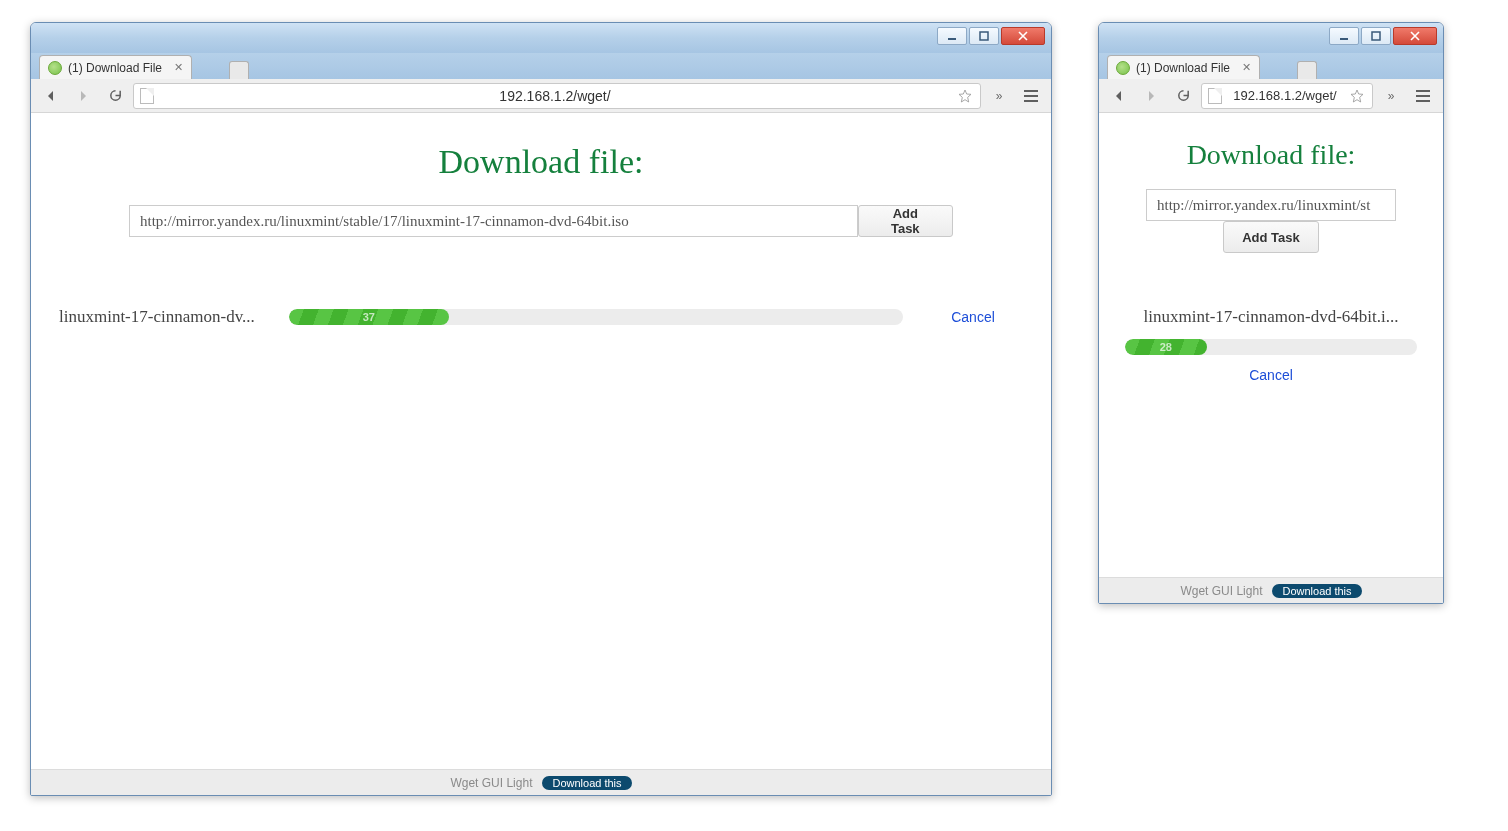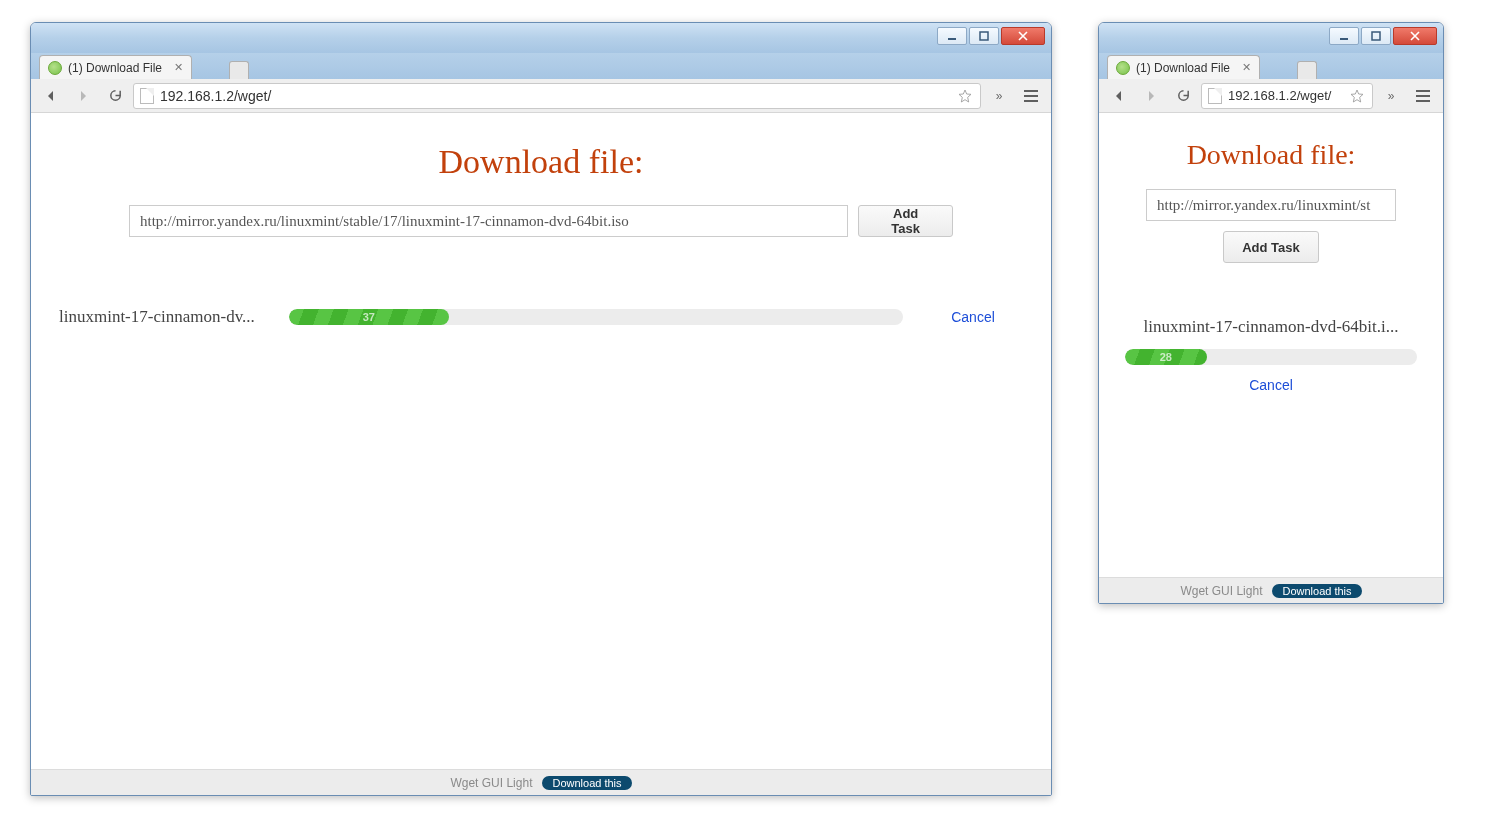--- a/index.html
+++ b/index.html
@@ -100,40 +100,40 @@
   border-radius:3px;
   display:flex; align-items:center;
   padding: 0 6px;
   gap: 6px;
   min-width: 0;
 }
 .addr-wrap .page-icon { width:14px;height:16px;border:1px solid #bbb;background:#fff;position:relative;}
 .addr-wrap .page-icon:before{content:"";position:absolute;right:-1px;top:-1px;border:4px solid transparent;border-top-color:#efefef;border-right-color:#efefef;}
 .addr {
   flex:1; border:none; outline:none; font-size:14px; color:#333; min-width:0;
-  font-family: inherit; background:transparent;
+  font-family: inherit; background:transparent;text-align:center;
 }
 .star-btn { width:18px;height:18px;display:flex;align-items:center;justify-content:center; }
 .star-btn svg { fill:none; stroke:#9a9a9a; stroke-width:1.3; }
 .chevr { width:18px;text-align:center;color:#6a6a6a;font-size:12px; }
 .menu-icon { display:flex;flex-direction:column;gap:3px;justify-content:center;align-items:center; }
 .menu-icon span{ display:block;width:14px;height:2px;background:#5f5f5f; }
 
 .page-body { flex:1; background:#fff; overflow:auto; padding: 22px 18px 0 18px; display:flex;flex-direction:column; }
 .page-heading {
   text-align:center;
   font-family: Georgia, "Times New Roman", serif;
   font-size: 34px;
-  color:#c2410c;
+  color:#15803d;
   font-weight: normal;
   margin: 8px 0 24px 0;
 }
 
 .row-input {
-  display:flex; gap:10px; justify-content:center; align-items:stretch;
+  display:flex; justify-content:center; align-items:stretch;
 }
 .url-input {
   height: 32px;
   border:1px solid #ccc;
   padding: 0 10px;
   font-family: Georgia, "Times New Roman", serif;
   font-size: 15px;
   color:#555;
   outline:none;
 }

